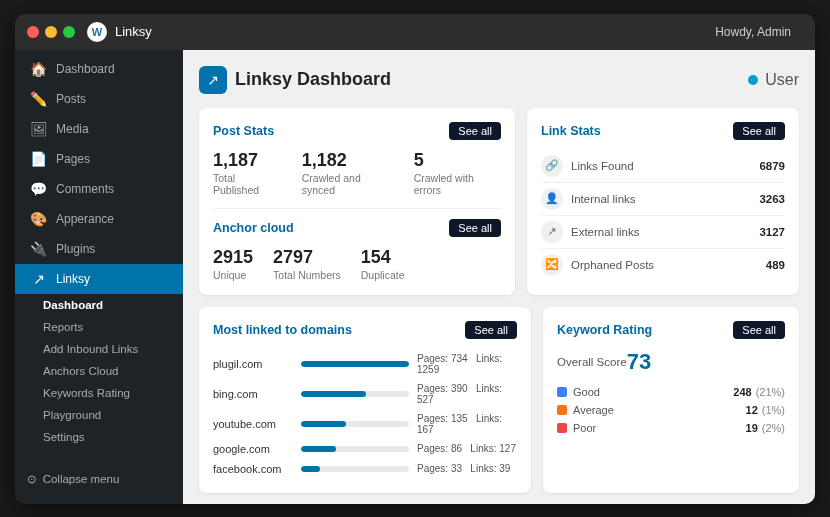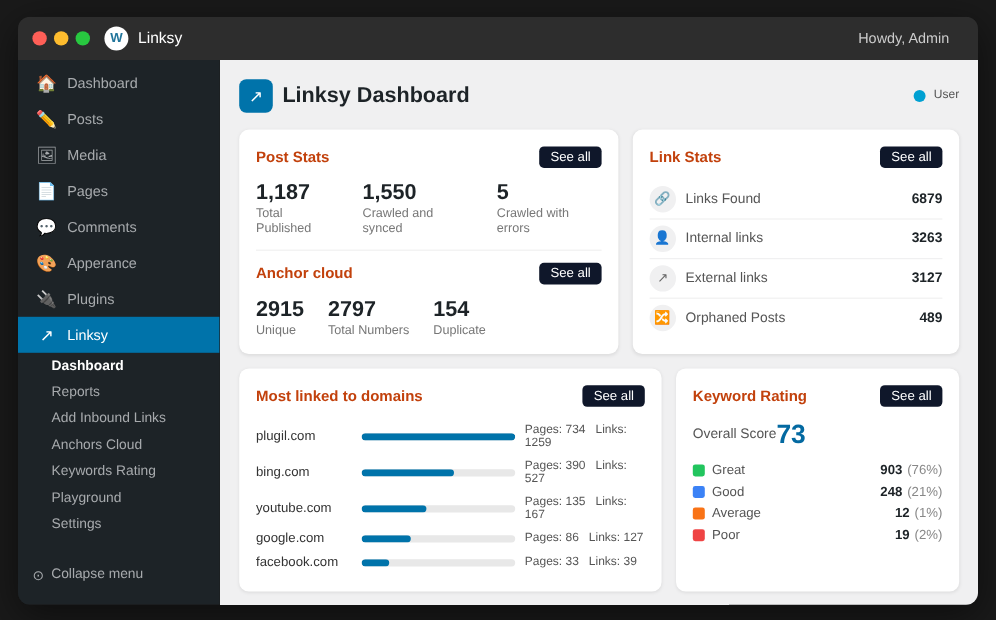--- a/index.html
+++ b/index.html
@@ -145,21 +145,21 @@
       background: #0073aa;
       border-radius: 6px;
       display: flex; align-items: center; justify-content: center;
       color: #fff;
       font-size: 14px;
     }
     .user-badge {
       display: flex;
       align-items: center;
       gap: 7px;
-      font-size: 10px;
+      font-size: 16px;
       color: #555;
     }
     .user-dot {
       width: 10px; height: 10px;
       background: #00a0d2;
       border-radius: 50%;
     }
     .cards-row {
       display: flex;
       gap: 12px;
@@ -175,21 +175,21 @@
     .card-right { width: 272px; }
     .card-header {
       display: flex;
       align-items: center;
       justify-content: space-between;
       margin-bottom: 10px;
     }
     .card-title {
       font-size: 12.5px;
       font-weight: 600;
-      color: #c2410c;
+      color: #0369a1;
     }
     .see-all-btn {
       background: #0f172a;
       color: #fff;
       border: none;
       border-radius: 4px;
       padding: 3px 9px;
       font-size: 11px;
       cursor: pointer;
     }
@@ -243,21 +243,21 @@
       gap: 12px;
     }
     .domains-card {
       flex: 1;
       background: #fff;
       border-radius: 8px;
       padding: 14px;
       box-shadow: 0 1px 3px rgba(0,0,0,0.08);
     }
     .keyword-card {
-      width: 236px;
+      width: 256px;
       background: #fff;
       border-radius: 8px;
       padding: 14px;
       box-shadow: 0 1px 3px rgba(0,0,0,0.08);
     }
     .domain-row {
       display: flex;
       align-items: center;
       gap: 8px;
       padding: 4px 0;
@@ -399,21 +399,21 @@
           <div class="card-header">
             <span class="card-title">Post Stats</span>
             <button class="see-all-btn">See all</button>
           </div>
           <div class="stats-row" id="post-stats-row">
               <div class="stat-item">
                 <div class="stat-value">1,187</div>
                 <div class="stat-label">Total Published</div>
               </div>
               <div class="stat-item">
-                <div class="stat-value">1,550</div>
+                <div class="stat-value">1,182</div>
                 <div class="stat-label">Crawled and synced</div>
               </div>
               <div class="stat-item">
                 <div class="stat-value">5</div>
                 <div class="stat-label">Crawled with errors</div>
               </div>
             </div>
 
           <div style="height:1px;background:#f0f0f1;margin:12px 0 10px;"></div>
           <div class="card-header">
@@ -523,26 +523,20 @@
           <div class="card-header">
             <span class="card-title">Keyword Rating</span>
             <button class="see-all-btn">See all</button>
           </div>
           <div class="overall-score-row">
             <span class="overall-label">Overall Score</span>
             <span class="overall-value">73</span>
           </div>
           <div id="kw-rows">
               <div class="kw-row">
-    <div class="kw-dot" style="background:#22c55e"></div>
-    <span class="kw-label">Great</span>
-    <span class="kw-count">903</span>
-    <span class="kw-pct">(76%)</span>
-  </div>
-              <div class="kw-row">
     <div class="kw-dot" style="background:#3b82f6"></div>
     <span class="kw-label">Good</span>
     <span class="kw-count">248</span>
     <span class="kw-pct">(21%)</span>
   </div>
               <div class="kw-row">
     <div class="kw-dot" style="background:#f97316"></div>
     <span class="kw-label">Average</span>
     <span class="kw-count">12</span>
     <span class="kw-pct">(1%)</span>

